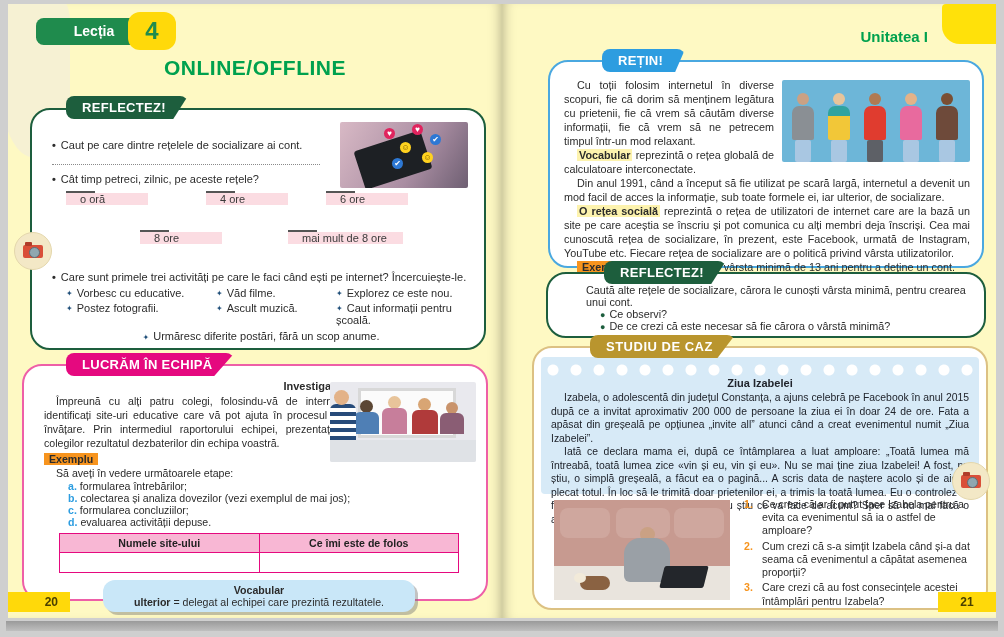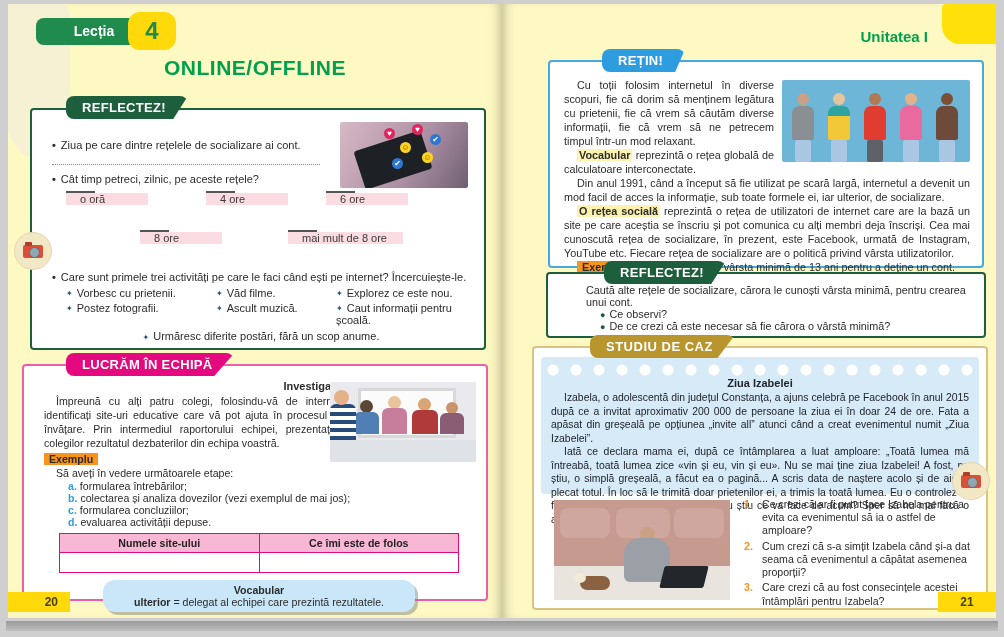--- a/index.html
+++ b/index.html
@@ -11,21 +11,21 @@
   .page-right{left:502px;box-shadow:inset 10px 0 14px -10px rgba(0,0,0,.35);}
 
   
   .badge{position:absolute;color:#fff;font-weight:bold;font-size:13px;letter-spacing:.3px;
          padding:4px 22px 4px 16px;border-radius:8px;clip-path:polygon(0 0,100% 0,88% 100%,0 100%);
          white-space:nowrap;z-index:5;}
   .badge-darkgreen{background:#1d5e3d;}
   .badge-pink{background:#e5097f;}
   .badge-blue{background:#2d9de0;}
   .badge-gold{background:#b9952e;}
-  .frame{position:absolute;border:2px solid;border-radius:4px;background:#fff;}
+  .frame{position:absolute;border:2px solid;border-radius:20px;background:#fff;}
   .frame-green{border-color:#1d5e3d;}
   .frame-pink{border-color:#ee5fa7;}
   .frame-blue{border-color:#4aa8e0;}
   .frame-tan{border-color:#dcc183;}
 
   .hl-yellow{background:#fdf3ae;font-weight:bold;padding:0 2px;}
   .hl-orange{background:#f7941e;font-weight:bold;padding:0 5px;color:#2b2b2b;}
 
   
   .corner-blob{position:absolute;left:-10px;top:-12px;width:72px;height:165px;background:#f6f1d3;
@@ -158,21 +158,21 @@
       <div class="r1-body">
         <div class="photo photo-tablet">
           <div class="tablet-slab"></div>
           <span class="emoji em-heart" style="left:44px;top:6px;">♥</span>
           <span class="emoji em-smile" style="left:60px;top:20px;">☺</span>
           <span class="emoji em-like" style="left:52px;top:36px;">✔</span>
           <span class="emoji em-heart" style="left:72px;top:2px;">♥</span>
           <span class="emoji em-smile" style="left:82px;top:30px;">☺</span>
           <span class="emoji em-like" style="left:90px;top:12px;">✔</span>
         </div>
-        <div class="bullet-line q1"><span class="dot">•</span><span>Ziua pe care dintre rețelele de socializare ai cont.</span></div>
+        <div class="bullet-line q1"><span class="dot">•</span><span>Caut pe care dintre rețelele de socializare ai cont.</span></div>
         <div class="dotted"></div>
         <div class="bullet-line"><span class="dot">•</span><span>Cât timp petreci, zilnic, pe aceste rețele?</span></div>
 
         <div class="opt-row">
           <div class="opt" style="margin-left:14px;">
             <span class="cb"></span>
             <span class="opt-label">o oră</span>
           </div>
           <div class="opt" style="margin-left:58px;">
             <span class="cb"></span>
@@ -189,21 +189,21 @@
             <span class="opt-label">8 ore</span>
           </div>
           <div class="opt" style="margin-left:66px;">
             <span class="cb"></span>
             <span class="opt-label">mai mult de 8 ore</span>
           </div>
         </div>
 
         <div class="bullet-line" style="margin-top:8px;"><span class="dot">•</span><span>Care sunt primele trei activități pe care le faci când ești pe internet? Încercuiește-le.</span></div>
         <div class="acts">
-          <span class="act"><span class="mark">✦</span><span>Vorbesc cu prietenii.</span></span>
+          <span class="act"><span class="mark">✦</span><span>Vorbesc cu educative.</span></span>
           <span class="act"><span class="mark">✦</span><span>Văd filme.</span></span>
           <span class="act"><span class="mark">✦</span><span>Explorez ce este nou.</span></span>
           <span class="act"><span class="mark">✦</span><span>Postez fotografii.</span></span>
           <span class="act"><span class="mark">✦</span><span>Ascult muzică.</span></span>
           <span class="act"><span class="mark">✦</span><span>Caut informații pentru școală.</span></span>
         </div>
         <div class="act-last"><span class="mark" style="color:#1f4e79;font-size:8px;margin-right:4px;">✦</span><span>Urmăresc diferite postări, fără un scop anume.</span></div>
       </div>
     </section>
 

